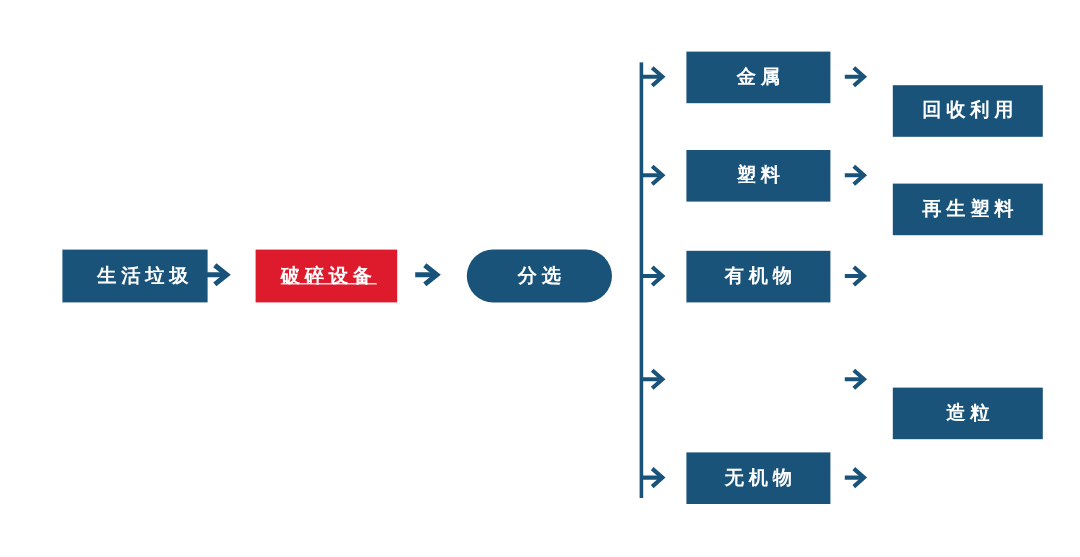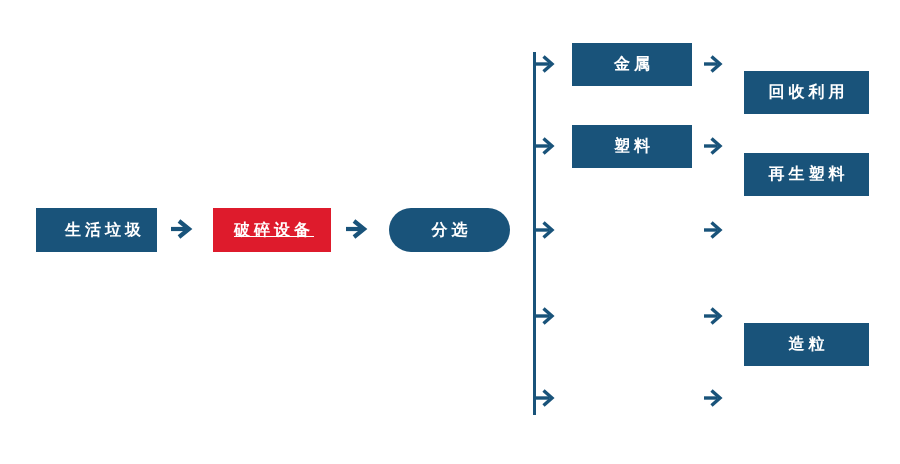--- a/index.html
+++ b/index.html
@@ -25,21 +25,21 @@
     font-size: 16px;
     letter-spacing: 4px;
     padding-left: 4px;
     box-sizing: border-box;
     white-space: nowrap;
   }
   .node-blue { background: #19537a; }
   .node-red  { background: #de1b2c; }
 
   .main-node { top: 208px; height: 44px; }
-  .n-source   { left: 36px;  width: 121px; padding-left: 17px; }
+  .n-source   { left: 52px;  width: 121px; padding-left: 17px; }
   .n-crusher  { left: 213px; width: 118px; text-decoration: underline; }
   .n-sorting  { left: 389px; width: 121px; border-radius: 22px; }
 
   .arrow {
     position: absolute;
     display: block;
     line-height: 0;
   }
   .arrow-main-1 { left: 169px; top: 217px; }
   .arrow-main-2 { left: 344px; top: 217px; }
@@ -135,20 +135,21 @@
     <div class="node node-blue branch-product">再生塑料</div>
   </div>
 
   <div class="branch-row row-2">
     <span class="branch-arrow-from-line">
       <svg width="24" height="22" viewBox="0 0 24 22">
         <path d="M0 11 H14.5" stroke="#19537a" stroke-width="3.4" fill="none"></path>
         <path d="M8.5 3.5 L17 11 L8.5 18.5" stroke="#19537a" stroke-width="3.4" fill="none" stroke-linejoin="miter"></path>
       </svg>
     </span>
+    <div class="node node-blue branch-material">有机物</div>
     <span class="branch-arrow-mid">
       <svg width="24" height="22" viewBox="0 0 24 22">
         <path d="M1 11 H14.5" stroke="#19537a" stroke-width="3.4" fill="none"></path>
         <path d="M8.5 3.5 L17 11 L8.5 18.5" stroke="#19537a" stroke-width="3.4" fill="none" stroke-linejoin="miter"></path>
       </svg>
     </span>
   </div>
 
   <div class="branch-row row-3">
     <span class="branch-arrow-from-line">
@@ -166,20 +167,21 @@
     <div class="node node-blue branch-product">造粒</div>
   </div>
 
   <div class="branch-row row-4">
     <span class="branch-arrow-from-line">
       <svg width="24" height="22" viewBox="0 0 24 22">
         <path d="M0 11 H14.5" stroke="#19537a" stroke-width="3.4" fill="none"></path>
         <path d="M8.5 3.5 L17 11 L8.5 18.5" stroke="#19537a" stroke-width="3.4" fill="none" stroke-linejoin="miter"></path>
       </svg>
     </span>
+    <div class="node node-blue branch-material">无机物</div>
     <span class="branch-arrow-mid">
       <svg width="24" height="22" viewBox="0 0 24 22">
         <path d="M1 11 H14.5" stroke="#19537a" stroke-width="3.4" fill="none"></path>
         <path d="M8.5 3.5 L17 11 L8.5 18.5" stroke="#19537a" stroke-width="3.4" fill="none" stroke-linejoin="miter"></path>
       </svg>
     </span>
   </div>
 
 </div>
 

